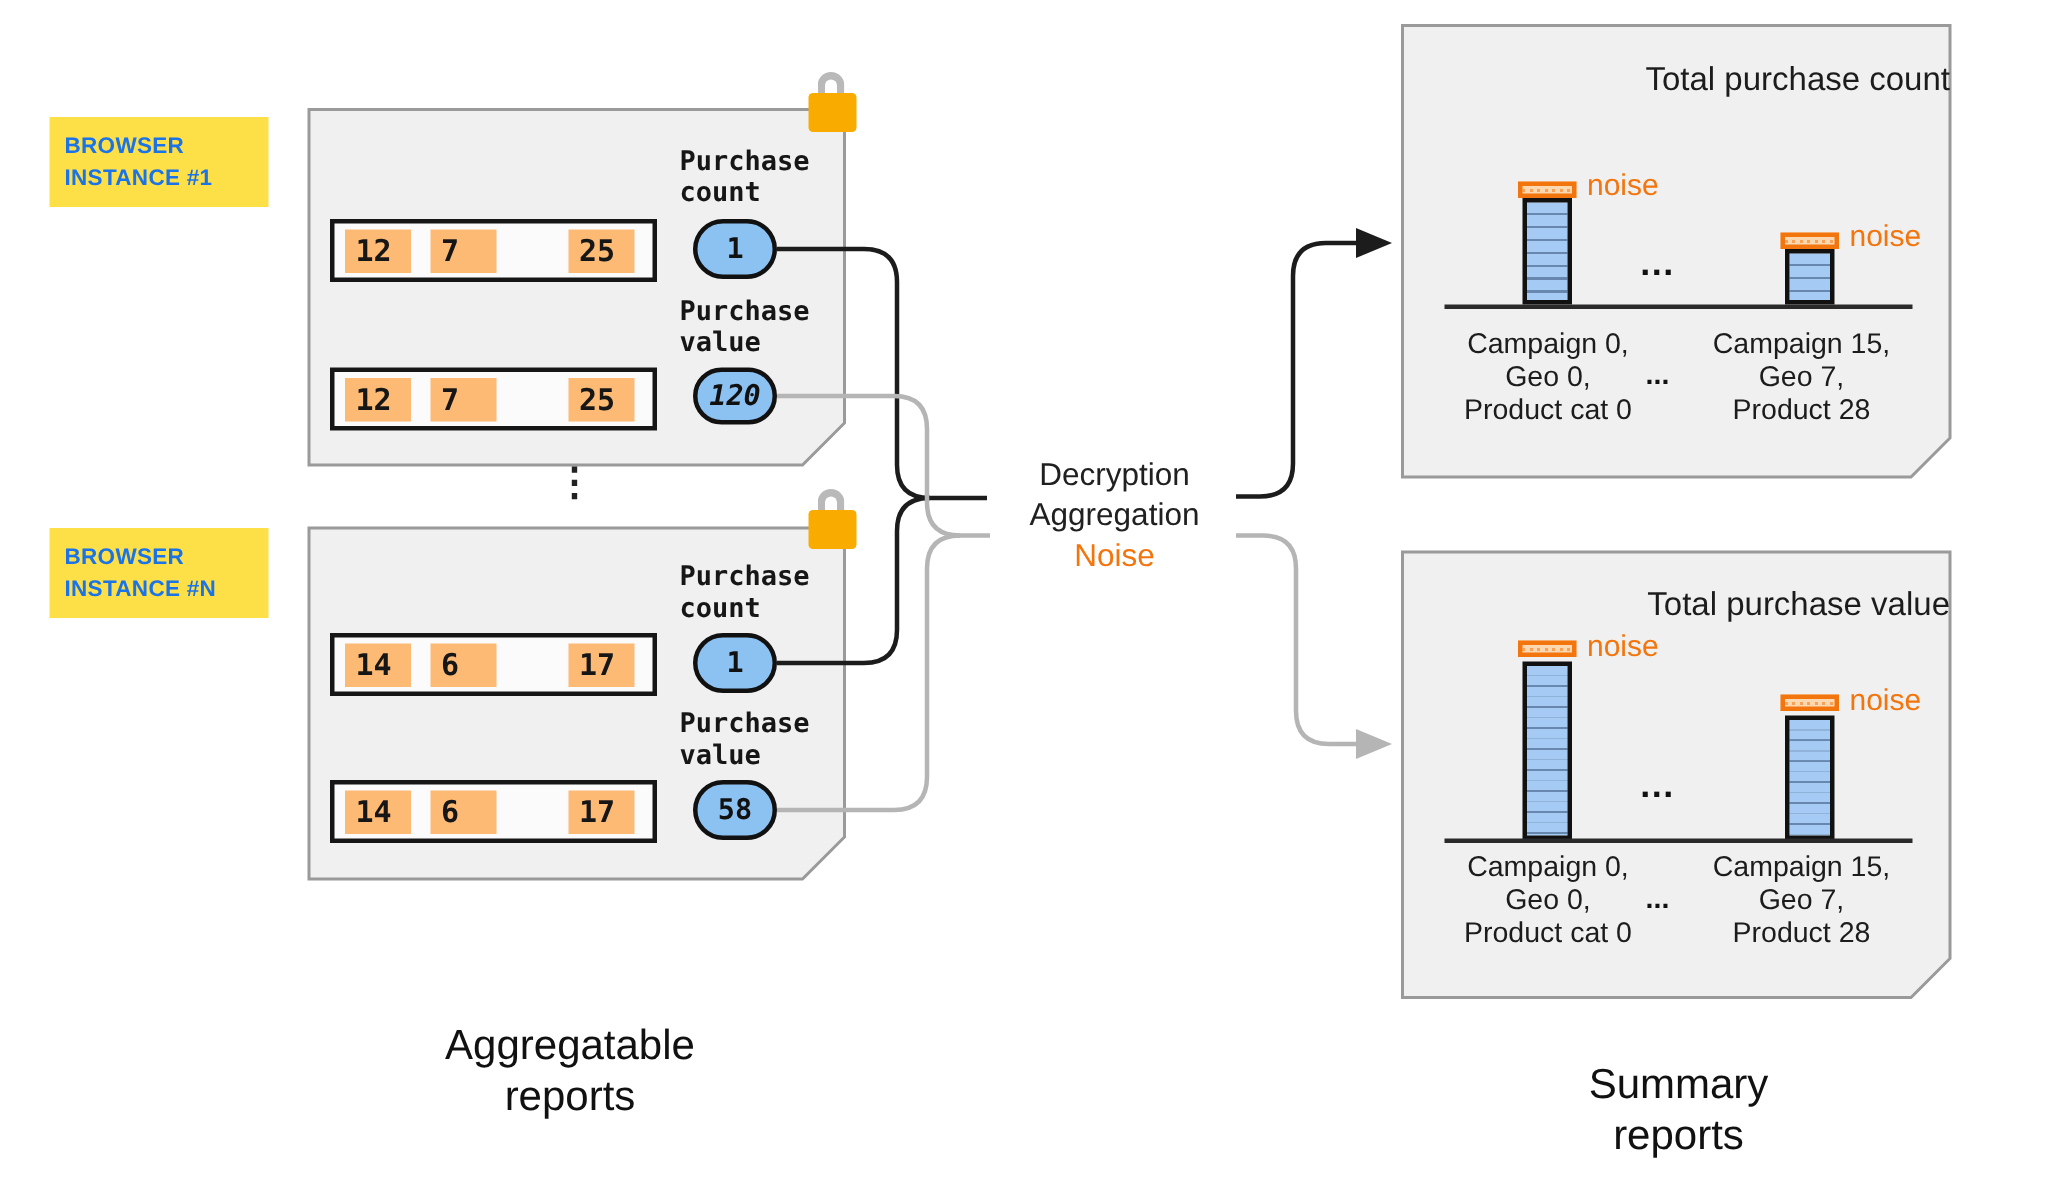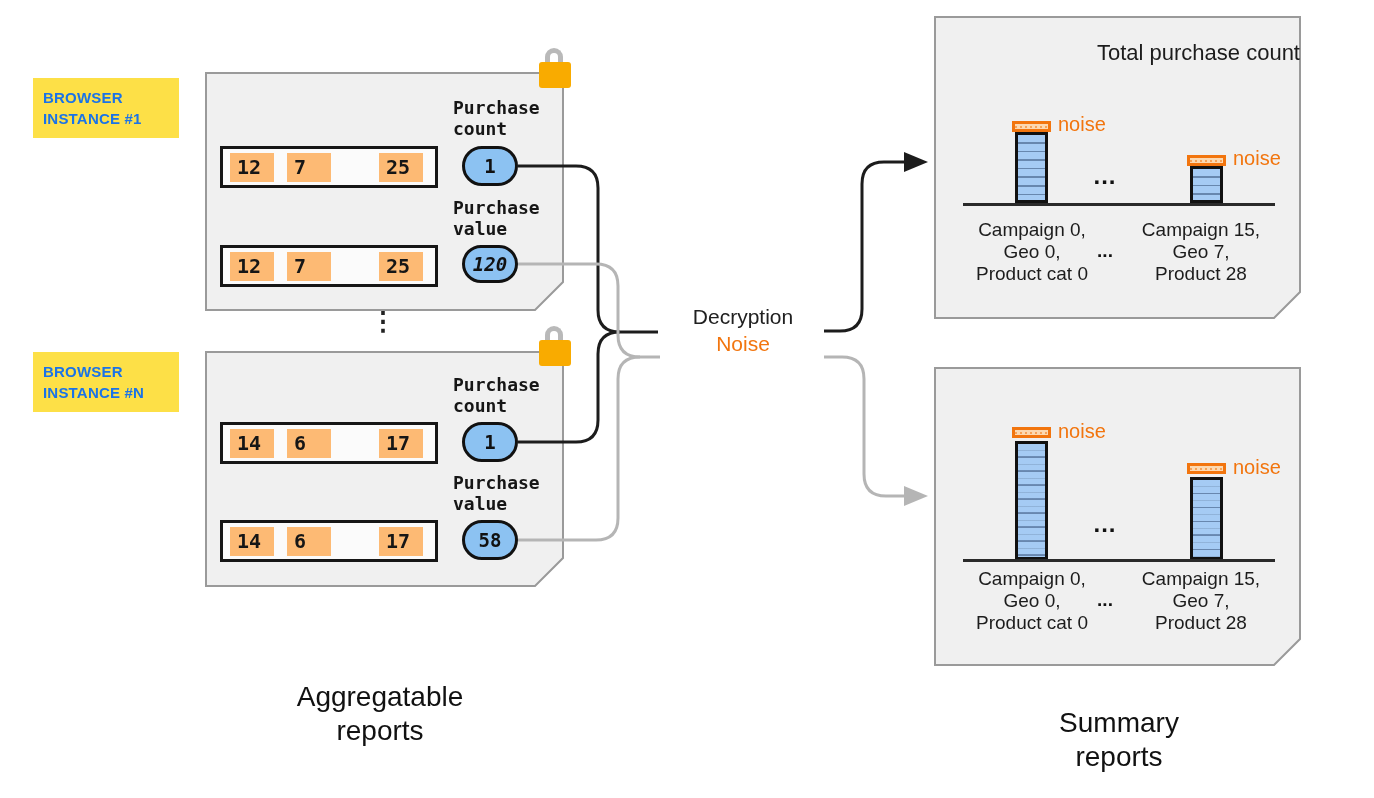--- a/index.html
+++ b/index.html
@@ -159,40 +159,42 @@
     <g fill="none" stroke="#b5b5b5" stroke-width="3">
       <path d="M518 264 H596 Q618 264 618 286 V335 Q618 357 640 357 H660"></path>
       <path d="M518 540 H596 Q618 540 618 518 V379 Q618 357 640 357"></path>
       <path d="M824 357 H842 Q864 357 864 379 V474 Q864 496 886 496 H904"></path>
     </g>
     <polygon points="904,486 904,506 928,496" fill="#b5b5b5"></polygon>
   </svg>
 
   <div class="abs process" id="process">
     <div>Decryption</div>
+    <div>Aggregation</div>
     <div class="noise">Noise</div>
   </div>
 
   <div class="abs chart-title" id="title-count">Total purchase count</div>
   <div class="abs noise-cap" id="c0-cap0"></div>
   <div class="abs bar" id="c0-bar0" style="height: 71px;"></div>
   <div class="abs noise-word" id="c0-noise0">noise</div>
   <div class="abs noise-cap" id="c0-cap1"></div>
   <div class="abs bar" id="c0-bar1" style="height: 37px;"></div>
   <div class="abs noise-word" id="c0-noise1">noise</div>
   <div class="abs hdots big" id="c0-dots-bars">...</div>
   <div class="abs baseline" id="c0-base"></div>
   <div class="abs cat-label" id="c0-cat0">Campaign 0,
 Geo 0,
 Product cat 0</div>
   <div class="abs hdots small" id="c0-dots-cats">...</div>
   <div class="abs cat-label" id="c0-cat1">Campaign 15,
 Geo 7,
 Product 28</div>
 
+  <div class="abs chart-title" id="title-value">Total purchase value</div>
   <div class="abs noise-cap" id="c1-cap0"></div>
   <div class="abs bar value" id="c1-bar0" style="height: 119px;"></div>
   <div class="abs noise-word" id="c1-noise0">noise</div>
   <div class="abs noise-cap" id="c1-cap1"></div>
   <div class="abs bar value" id="c1-bar1" style="height: 83px;"></div>
   <div class="abs noise-word" id="c1-noise1">noise</div>
   <div class="abs hdots big" id="c1-dots-bars">...</div>
   <div class="abs baseline" id="c1-base"></div>
   <div class="abs cat-label" id="c1-cat0">Campaign 0,
 Geo 0,

